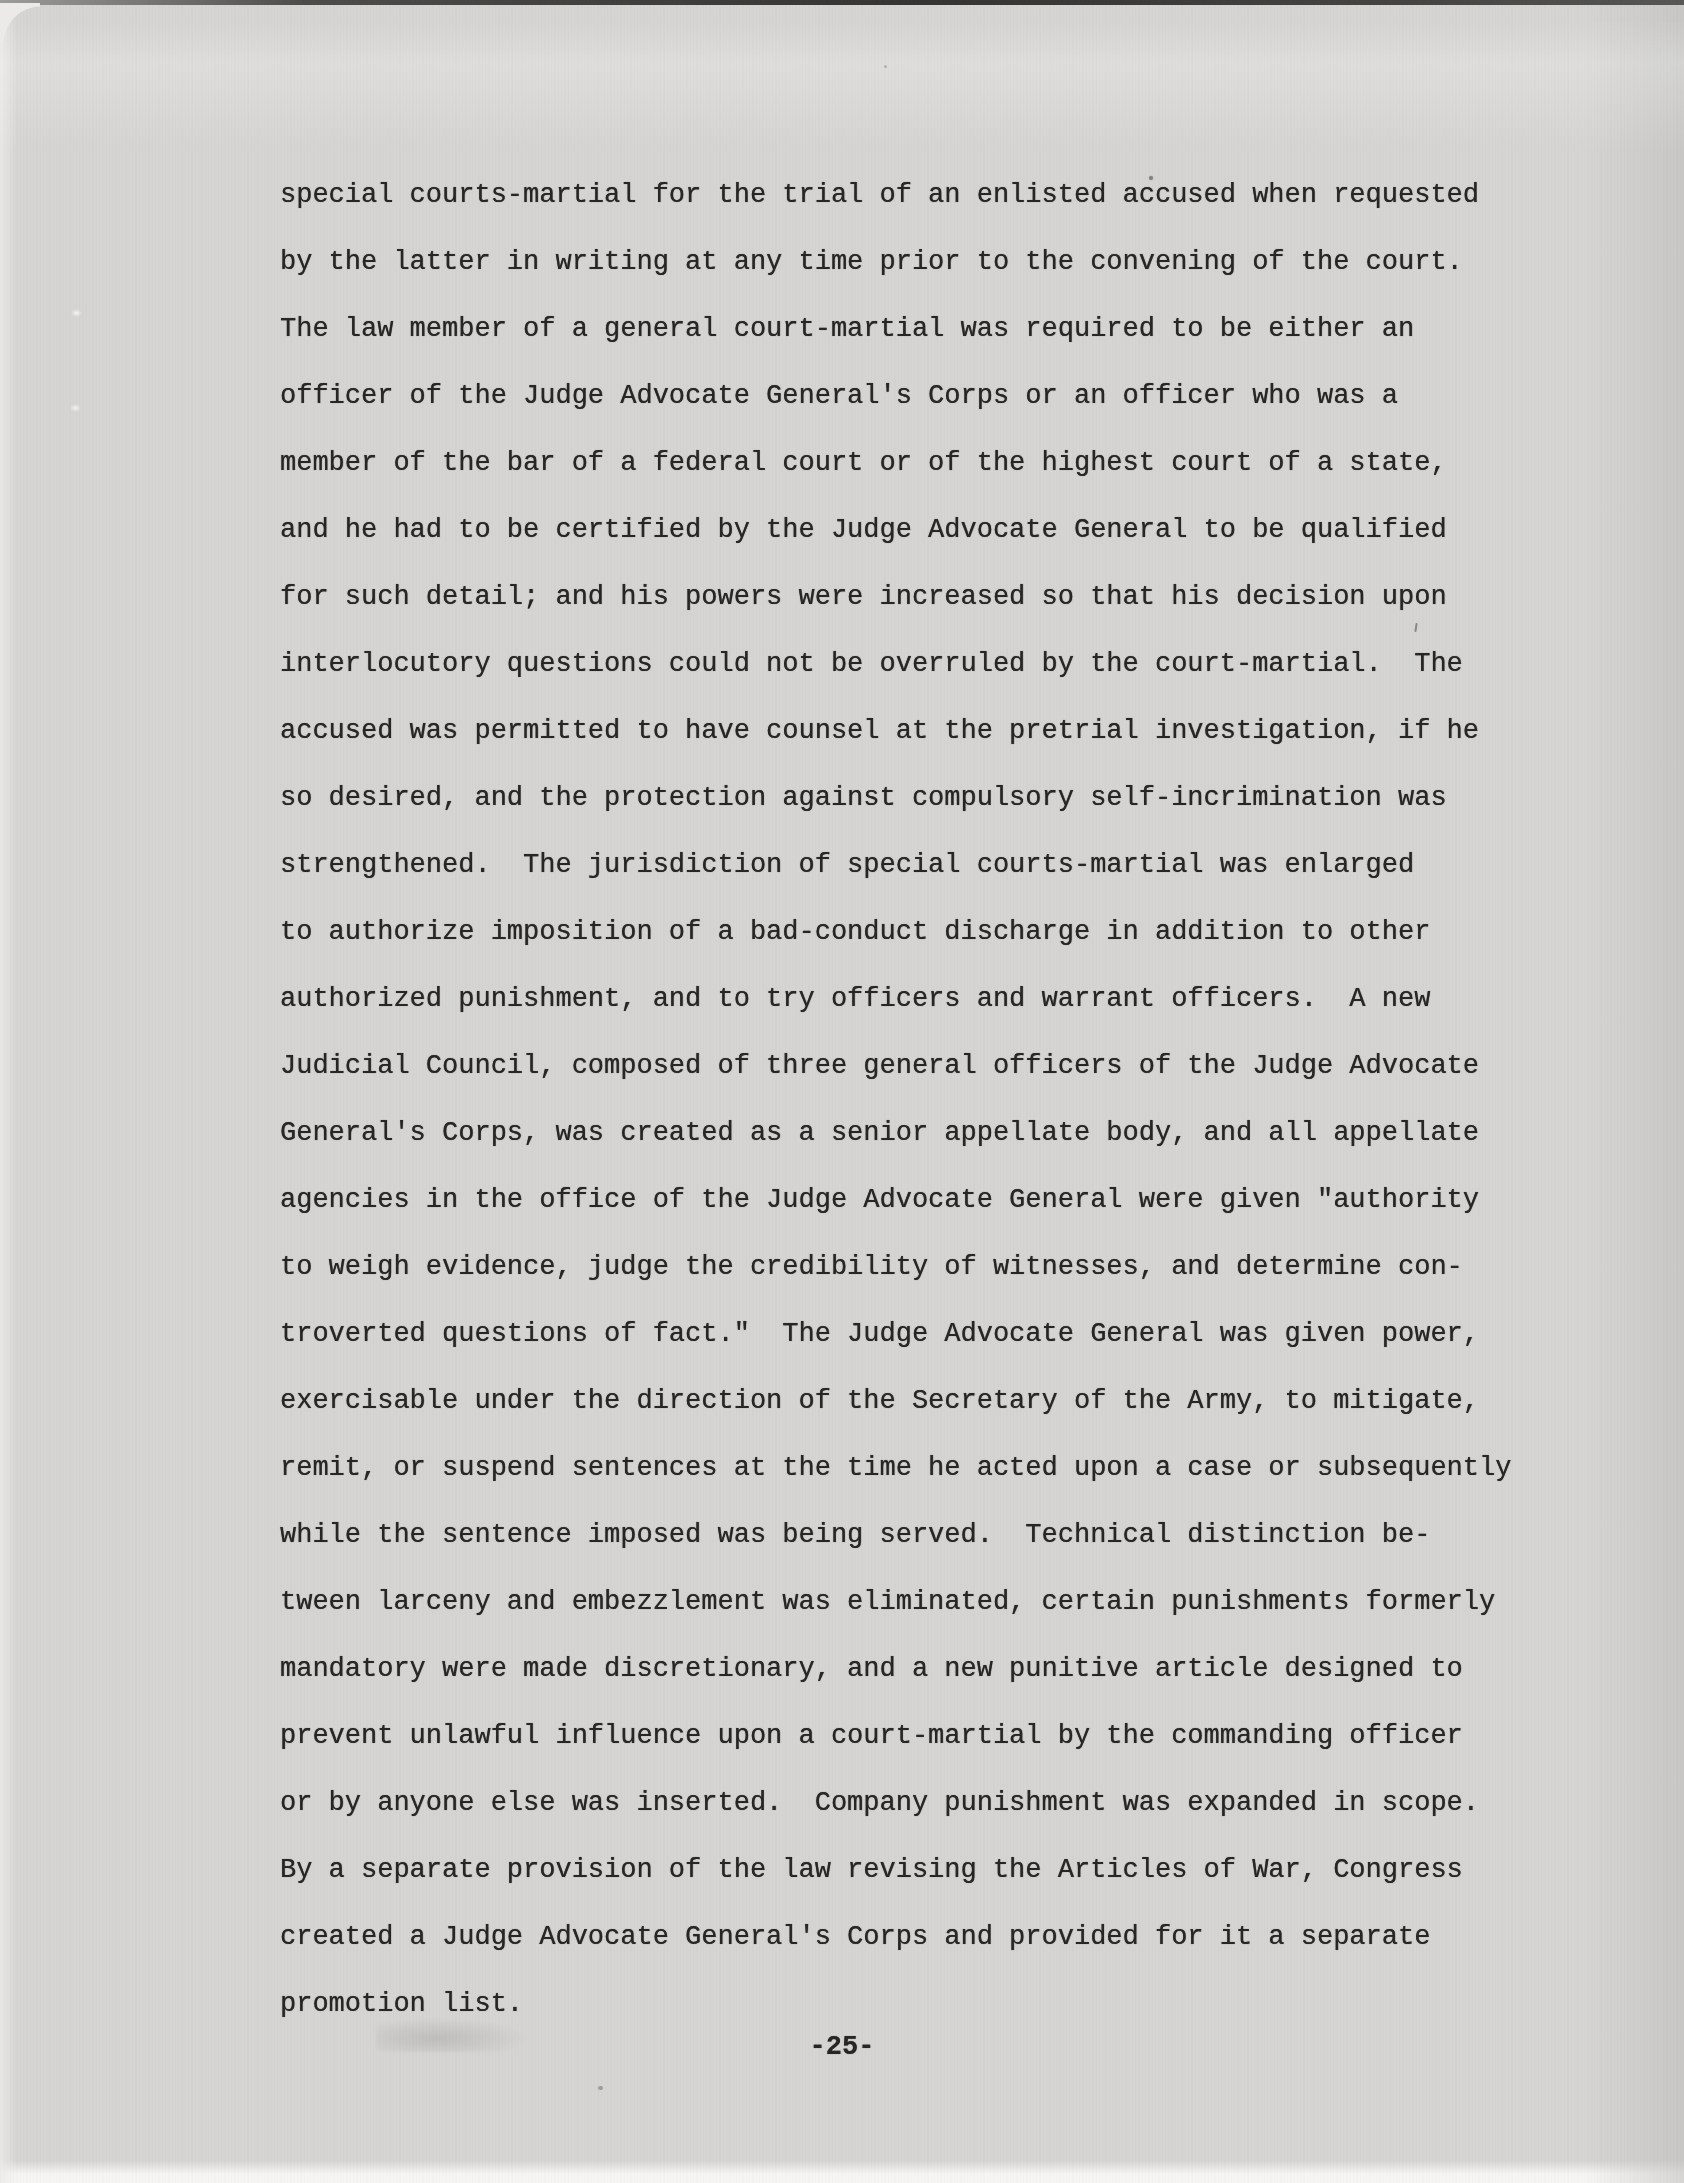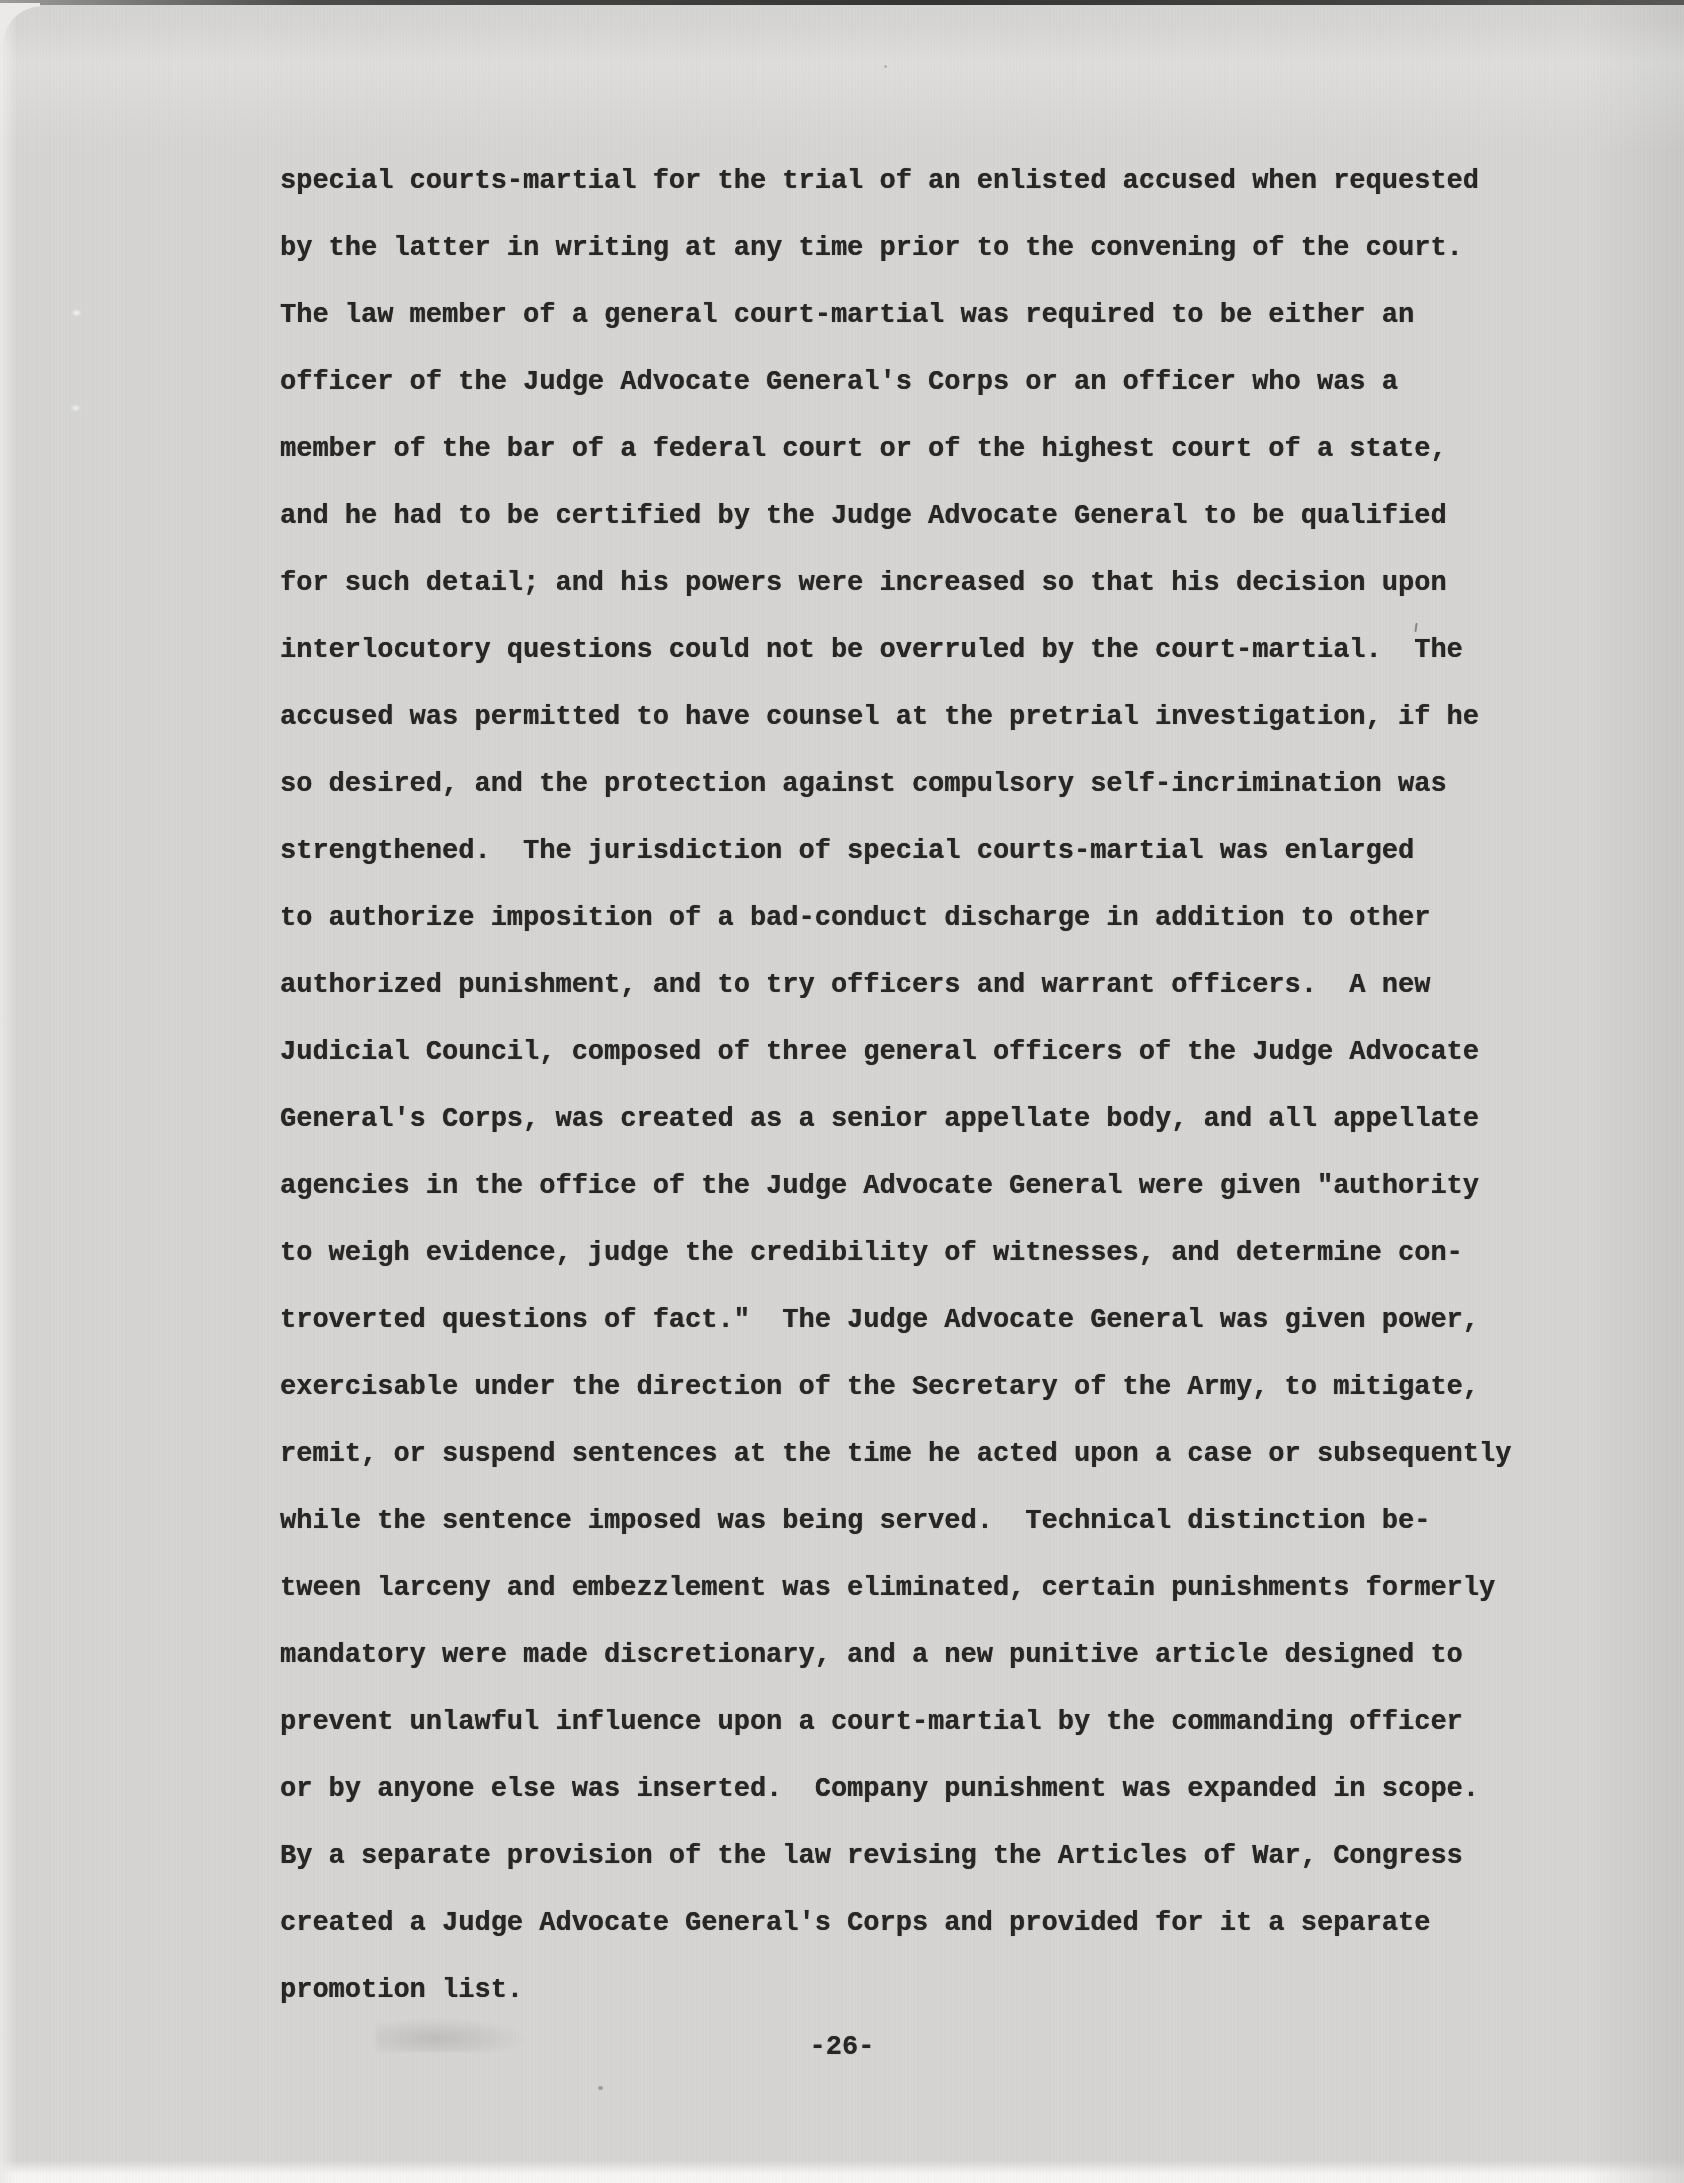--- a/index.html
+++ b/index.html
@@ -34,23 +34,23 @@
   }
   .corner-tl {
     position: absolute;
     top: 3.3px; left: 0;
     width: 40px; height: 40px;
     background: radial-gradient(circle at 41px 41px, rgba(0,0,0,0) 37px, #eceae8 38px);
   }
   .text-block {
     position: absolute;
     left: 280px;
-    top: 148px;
+    top: 162px;
     font-size: 27px;
-    font-weight: bold;
+    font-weight: normal;
     line-height: 67px;
     color: var(--ink, #272625);
     white-space: pre;
     letter-spacing: 0px;
     text-shadow: 0 0 0.9px rgba(40,38,36,0.65), 0.4px 0.4px 0.4px rgba(40,38,36,0.28);
   }
   .doc-line { height: 67px; }
   .page-number {
     position: absolute;
     top: 2014px;
@@ -102,21 +102,21 @@
 </style>
 </head>
 <body>
 
 <div class="page">
   <div class="scan-top-edge"></div>
   <div class="corner-tl"></div>
 
   <div class="text-block"><div class="doc-line">special courts-martial for the trial of an enlisted accused when requested</div><div class="doc-line">by the latter in writing at any time prior to the convening of the court.</div><div class="doc-line">The law member of a general court-martial was required to be either an</div><div class="doc-line">officer of the Judge Advocate General's Corps or an officer who was a</div><div class="doc-line">member of the bar of a federal court or of the highest court of a state,</div><div class="doc-line">and he had to be certified by the Judge Advocate General to be qualified</div><div class="doc-line">for such detail; and his powers were increased so that his decision upon</div><div class="doc-line">interlocutory questions could not be overruled by the court-martial.  The</div><div class="doc-line">accused was permitted to have counsel at the pretrial investigation, if he</div><div class="doc-line">so desired, and the protection against compulsory self-incrimination was</div><div class="doc-line">strengthened.  The jurisdiction of special courts-martial was enlarged</div><div class="doc-line">to authorize imposition of a bad-conduct discharge in addition to other</div><div class="doc-line">authorized punishment, and to try officers and warrant officers.  A new</div><div class="doc-line">Judicial Council, composed of three general officers of the Judge Advocate</div><div class="doc-line">General's Corps, was created as a senior appellate body, and all appellate</div><div class="doc-line">agencies in the office of the Judge Advocate General were given "authority</div><div class="doc-line">to weigh evidence, judge the credibility of witnesses, and determine con-</div><div class="doc-line">troverted questions of fact."  The Judge Advocate General was given power,</div><div class="doc-line">exercisable under the direction of the Secretary of the Army, to mitigate,</div><div class="doc-line">remit, or suspend sentences at the time he acted upon a case or subsequently</div><div class="doc-line">while the sentence imposed was being served.  Technical distinction be-</div><div class="doc-line">tween larceny and embezzlement was eliminated, certain punishments formerly</div><div class="doc-line">mandatory were made discretionary, and a new punitive article designed to</div><div class="doc-line">prevent unlawful influence upon a court-martial by the commanding officer</div><div class="doc-line">or by anyone else was inserted.  Company punishment was expanded in scope.</div><div class="doc-line">By a separate provision of the law revising the Articles of War, Congress</div><div class="doc-line">created a Judge Advocate General's Corps and provided for it a separate</div><div class="doc-line">promotion list.</div></div>
 
-  <div class="page-number">-26-</div>
+  <div class="page-number">-25-</div>
 
   <div class="speck speck-dent-1"></div>
   <div class="speck speck-dent-2"></div>
   <div class="speck speck-dot-1"></div>
   <div class="speck speck-tick-1"></div>
   <div class="speck speck-smudge-1"></div>
   <div class="speck speck-dot-2"></div>
   <div class="speck speck-dot-3"></div>
 </div>
 

